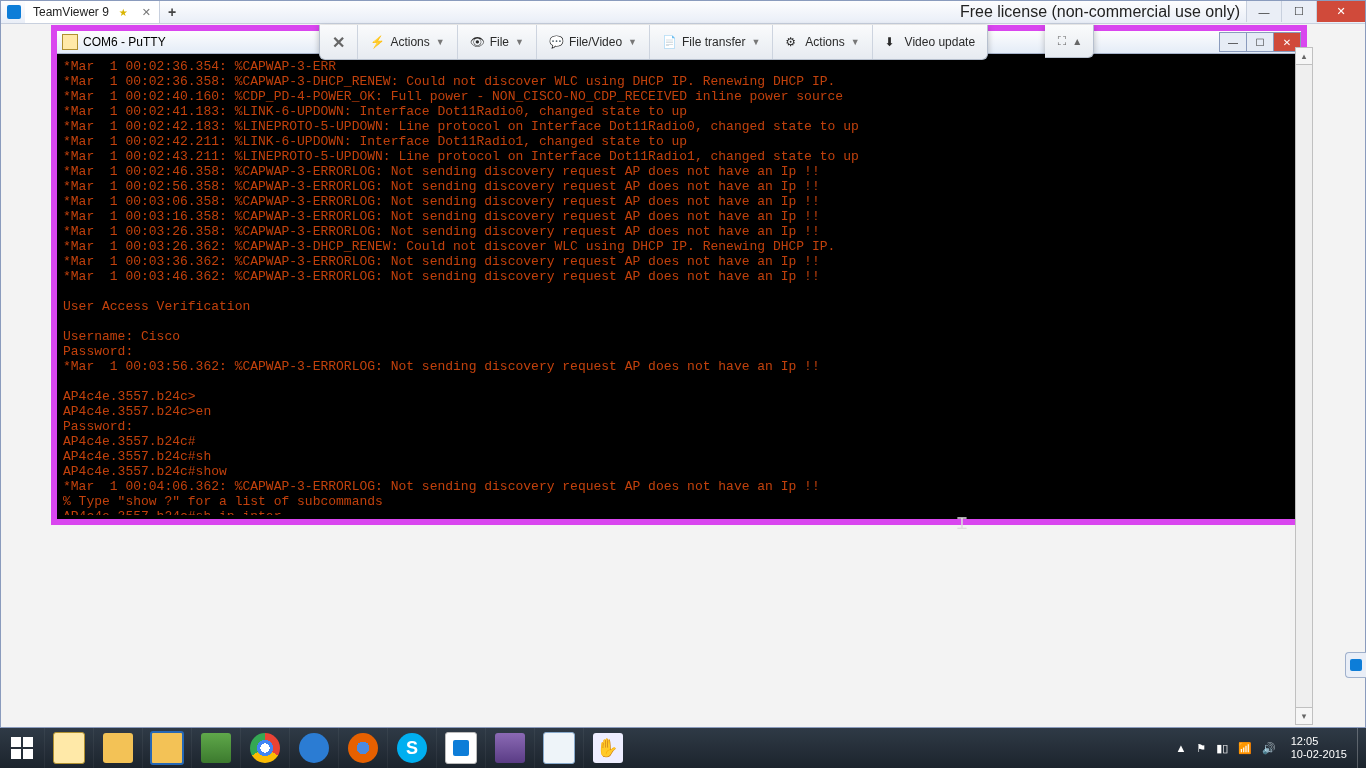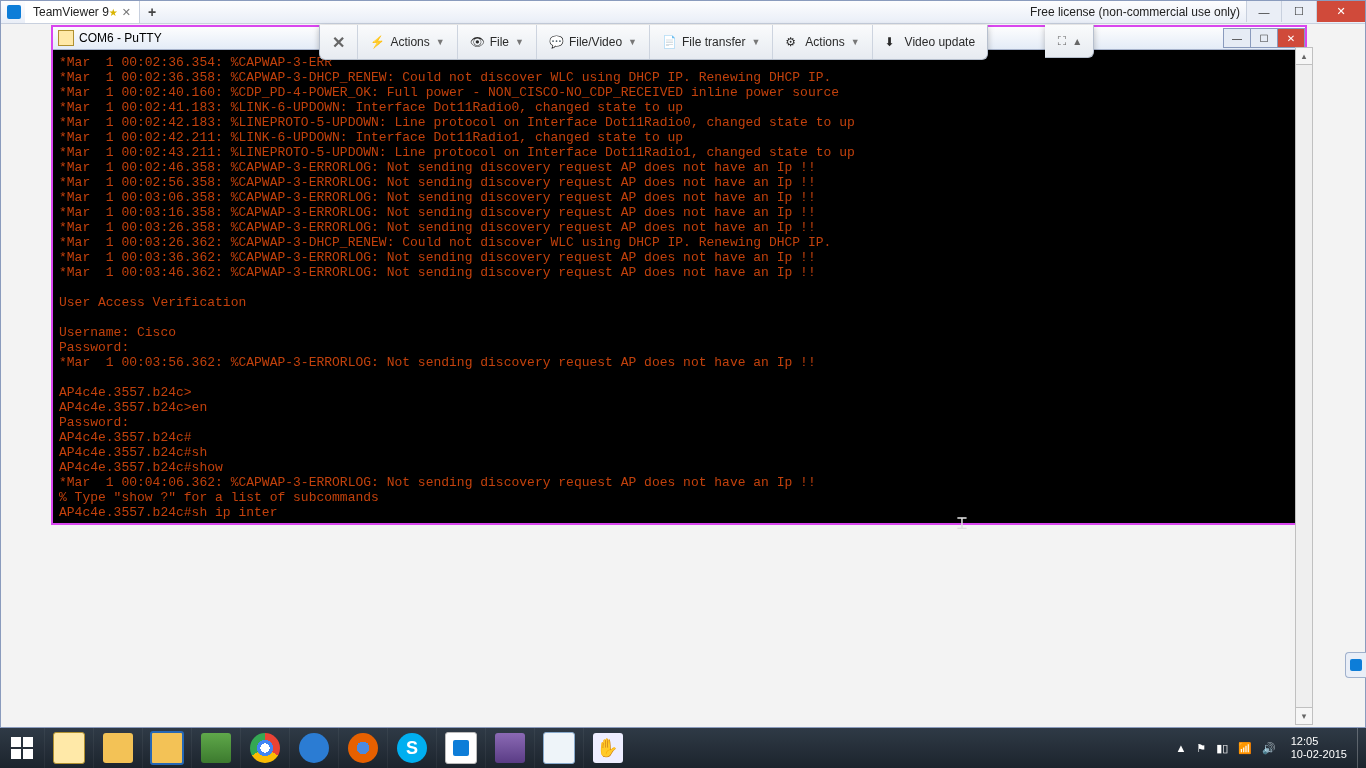--- a/index.html
+++ b/index.html
@@ -1,29 +1,29 @@
 <!DOCTYPE html>
 <html><head>
 <meta charset="utf-8">
 <style>
   html,body{margin:0;padding:0;width:1366px;height:768px;overflow:hidden;font-family:"Segoe UI",Tahoma,sans-serif;background:#7a8a5a;}
   
   .tv-window{position:absolute;left:0;top:0;width:1366px;height:728px;background:#f3f3f3;border:1px solid #8a9bbd;box-sizing:border-box;}
   .tv-titlebar{height:22px;background:linear-gradient(#fdfdfe,#e9eef7);border-bottom:1px solid #c8d0de;display:flex;align-items:center;font-size:12px;color:#222;}
   .tv-logo{width:14px;height:14px;margin:0 4px 0 6px;background:#0d7dd8;border-radius:2px;display:inline-block;}
-  .tv-tab{display:flex;align-items:center;gap:0;padding:0 8px;height:22px;background:#fff;border-right:1px solid #c8d0de;}
+  .tv-tab{display:flex;align-items:center;gap:10px;padding:0 8px;height:22px;background:#fff;border-right:1px solid #c8d0de;}
   .tv-tab .star{color:#d9b400;font-size:10px;}
   .tv-tab .x{color:#777;font-size:11px;margin-left:4px;}
   .tv-addtab{padding:0 8px;color:#444;font-size:14px;font-weight:bold;}
-  .tv-license{margin-left:auto;padding-right:6px;font-size:12px;color:#222;}
+  .tv-license{margin-left:auto;padding-right:6px;font-size:16px;color:#222;}
   .tv-winbtns{display:flex;height:22px;}
   .tv-winbtn{width:34px;height:21px;display:flex;align-items:center;justify-content:center;font-size:11px;color:#333;background:#eaeef6;border-left:1px solid #c8d0de;}
   .tv-winbtn.close{background:#d04a3a;color:#fff;width:48px;}
   
-  .putty-window{position:absolute;left:50px;top:24px;width:1256px;height:500px;background:#000;border:2px solid #d946ef;box-sizing:border-box;}
+  .putty-window{position:absolute;left:50px;top:24px;width:1256px;height:500px;background:#000;border:6px solid #d946ef;box-sizing:border-box;}
   .putty-titlebar{height:22px;background:linear-gradient(#fdfdfe,#e4ecf7);display:flex;align-items:center;font-size:12px;color:#000;border-bottom:1px solid #a8b4cc;}
   .putty-icon{width:14px;height:14px;margin:0 5px;display:inline-block;background:#ffe9a8;border:1px solid #b09030;}
   .putty-wbtns{margin-left:auto;display:flex;gap:0;}
   .putty-wbtn{width:26px;height:18px;background:#e6ecf5;border:1px solid #8a9bbd;margin-left:-1px;display:flex;align-items:center;justify-content:center;font-size:10px;color:#333;}
   .putty-wbtn.cl{background:#d04a3a;color:#fff;}
   .terminal{position:absolute;left:4px;top:26px;right:4px;bottom:4px;background:#000;color:#c2410c;font-family:"Courier New",monospace;font-size:13px;line-height:15px;white-space:pre;overflow:hidden;padding:2px 2px;}
   
   .tv-toolbar{position:absolute;top:24px;left:318px;height:34px;background:linear-gradient(#fafbfc,#e7ebf1);border:1px solid #b7c0ce;border-top:none;border-radius:0 0 6px 6px;display:flex;align-items:stretch;box-shadow:0 2px 6px rgba(0,0,0,.25);z-index:50;}
   .tv-toolbar .tbtn{display:flex;align-items:center;gap:6px;padding:0 12px;border-right:1px solid #cdd4df;font-size:12px;color:#2a2a2a;cursor:default;}
   .tv-toolbar .tbtn:last-child{border-right:none;}

